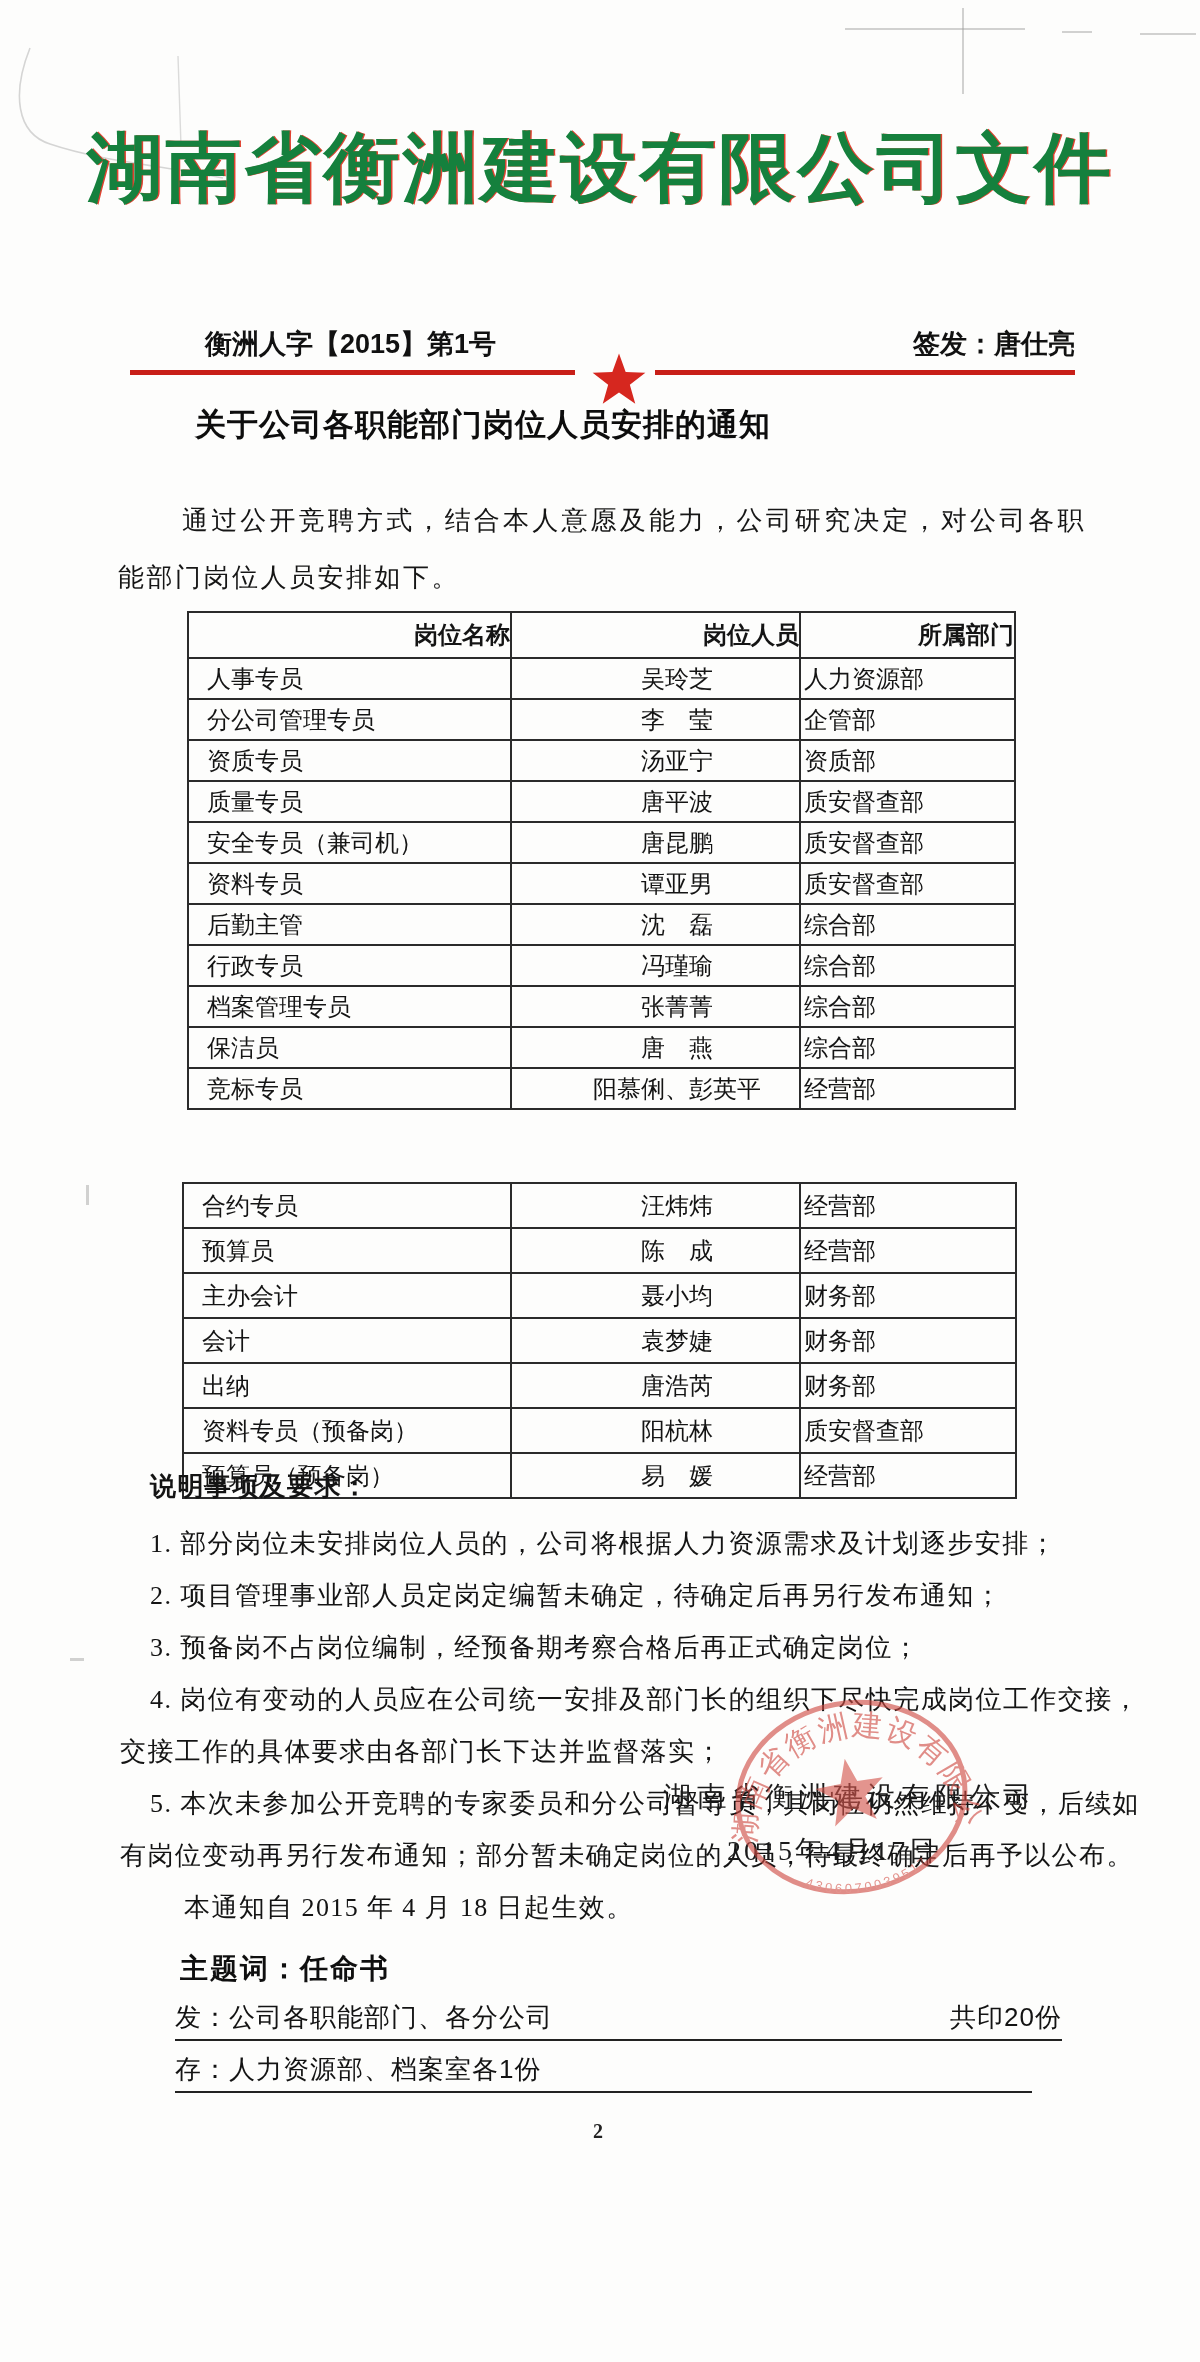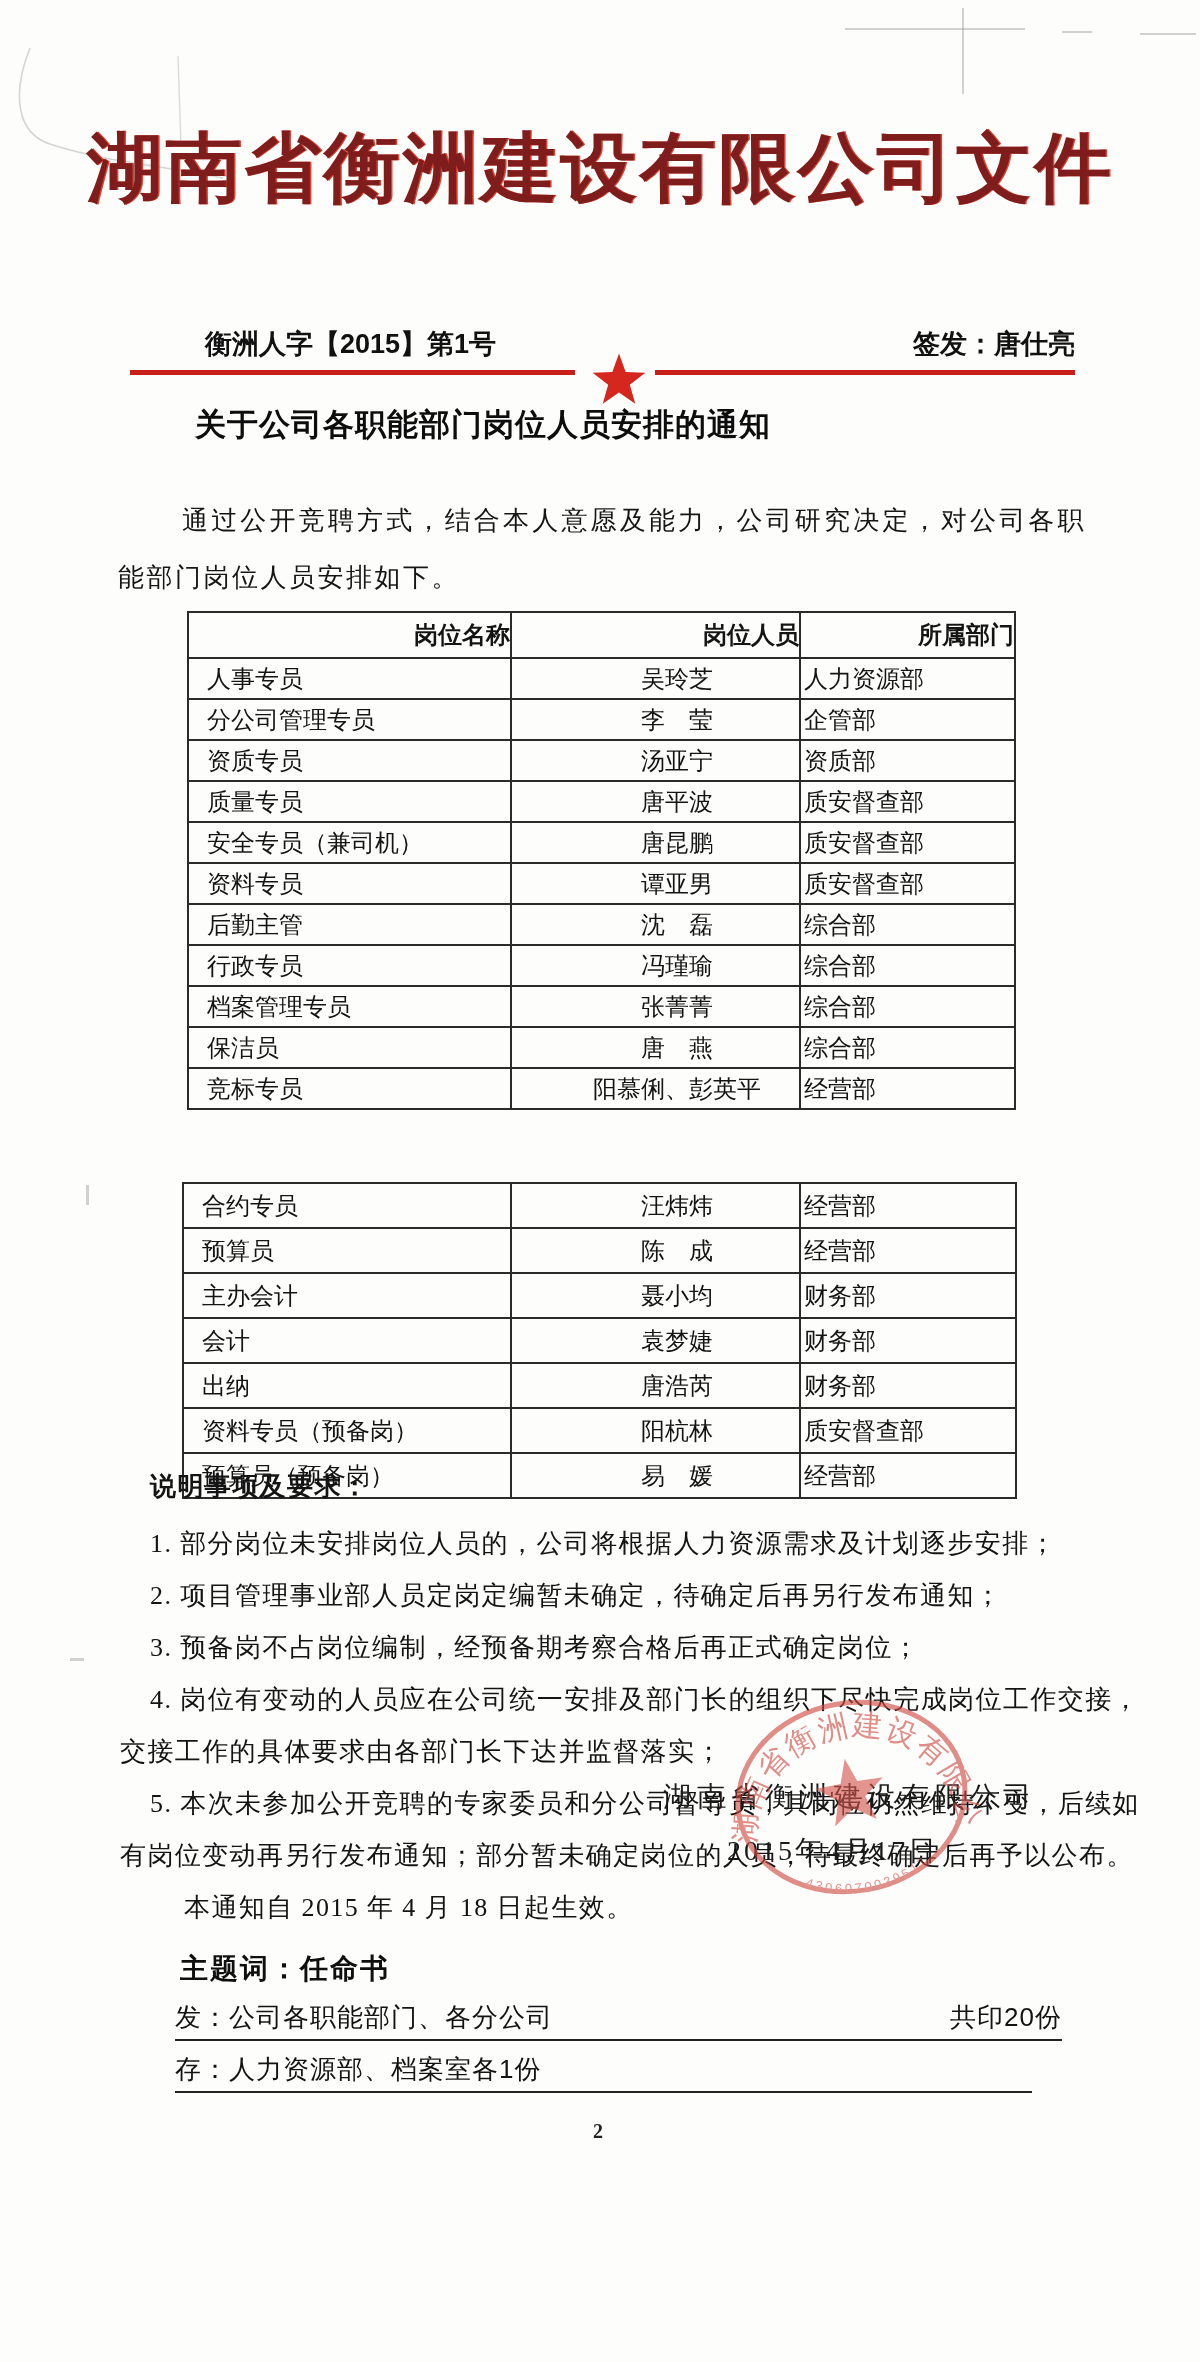--- a/index.html
+++ b/index.html
@@ -6,21 +6,21 @@
   body { background:#e9e9e9; font-family:"Liberation Serif", serif; }
   .page {
     position:relative; width:1200px; height:2362px; margin:0 auto;
     background:#fdfdfc; color:#1c1c1c; overflow:hidden;
   }
   
   .org-title {
     position:absolute; top:118px; left:0; width:100%;
     text-align:center; font-family:"Liberation Serif", serif;
     font-weight:700; font-size:76px; letter-spacing:3px;
-    color:#7f1d1d; text-shadow:1.5px 0 0 #e04231;
+    color:#15803d; text-shadow:1.5px 0 0 #e04231;
     white-space:nowrap;
   }
   
   .docnum-row {
     position:absolute; top:326px; left:205px; width:870px;
     display:flex; justify-content:space-between; align-items:baseline;
     font-family:"Liberation Sans", sans-serif; font-weight:700;
     font-size:27px; color:#111;
   }
   

